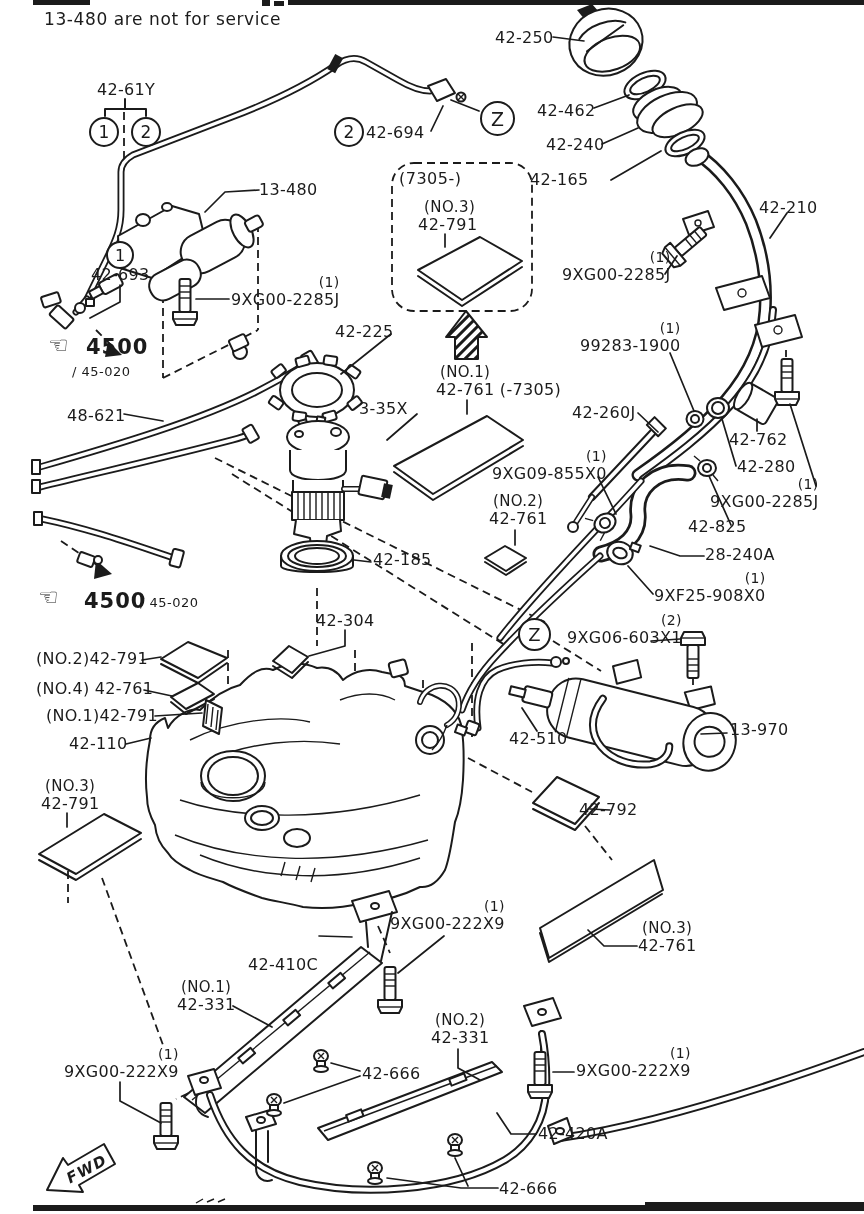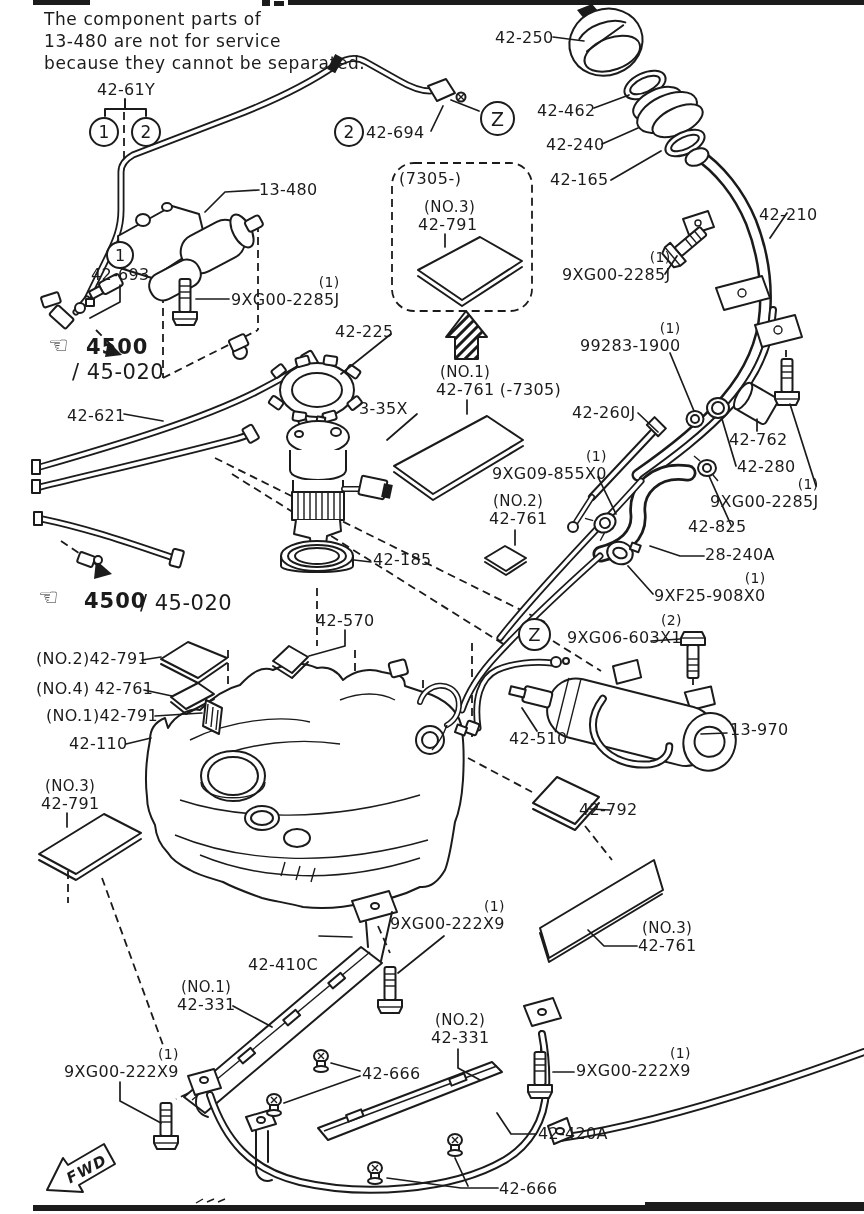--- a/index.html
+++ b/index.html
@@ -11,21 +11,21 @@
   .lbl{position:absolute;white-space:nowrap;font-size:16px;letter-spacing:0.3px;line-height:17px;}
   .lbl .t{display:inline-block;}
   .lbl .no{position:absolute;bottom:100%;left:4px;margin-bottom:0px;font-size:15px;}
   .lbl .qty{position:absolute;bottom:100%;right:0;margin-bottom:0px;font-size:14px;}
   .callout{position:absolute;border:2.3px solid #1b1b1b;border-radius:50%;
            display:flex;align-items:center;justify-content:center;
            font-size:17px;background:#fff;box-sizing:border-box;}
   .refbox-title{position:absolute;font-size:16px;letter-spacing:0.5px;}
   .hand{position:absolute;font-size:23px;line-height:23px;}
   .big45{position:absolute;font-size:21px;font-weight:bold;letter-spacing:1px;line-height:22px;}
-  .small45{position:absolute;font-size:21px;letter-spacing:0.5px;line-height:18px;}
+  .small45{position:absolute;font-size:13px;letter-spacing:0.5px;line-height:18px;}
   .fwd-text{position:absolute;left:58px;top:1160px;width:58px;text-align:center;
             font-size:15px;font-weight:bold;font-style:italic;letter-spacing:1.5px;
             transform:rotate(-28deg);}
   
   .ln{fill:none;stroke:#1b1b1b;stroke-width:2;stroke-linecap:round;stroke-linejoin:round;}
   .thin{fill:none;stroke:#1b1b1b;stroke-width:1.4;}
   .fw{fill:#ffffff;stroke:#1b1b1b;stroke-width:2;stroke-linejoin:round;}
   .blk{fill:#1b1b1b;stroke:none;}
   .dsh{fill:none;stroke:#1b1b1b;stroke-width:1.8;stroke-dasharray:8 5;}
   .ldr{fill:none;stroke:#1b1b1b;stroke-width:1.7;stroke-linecap:round;stroke-linejoin:round;}
@@ -379,23 +379,21 @@
     M537,731 L522,708 M727,733 L701,734 M610,810 L590,809
     M637,946 L604,946 L588,930 M319,936 L352,937 M444,936 L398,973
     M233,1006 L272,1027 M120,1082 V1101 L161,1123
     M360,1071 L331,1063 M360,1076 L284,1103
     M458,1049 V1068 L480,1080 M574,1072 L553,1072
     M536,1134 L511,1134 L497,1113
     M498,1188 L461,1188 L387,1178 M468,1186 L455,1158"></path>
 </svg>
 
 <div class="note">
-  <div>The component parts of</div>
   <div>13-480 are not for service</div>
-  <div>because they cannot be separated.</div>
 </div>
 
 <div class="callout" style="left:89px;top:117px;width:30px;height:30px">1</div>
 <div class="callout" style="left:131px;top:117px;width:30px;height:30px">2</div>
 <div class="callout" style="left:334px;top:117px;width:30px;height:30px">2</div>
 <div class="callout" style="left:106px;top:241px;width:28px;height:28px;font-size:16px">1</div>
 <div class="callout" style="left:480px;top:101px;width:35px;height:35px;font-size:19px">Z</div>
 <div class="callout" style="left:518px;top:618px;width:33px;height:33px;font-size:18px">Z</div>
 
 <div class="refbox-title" style="left:399px;top:169px">(7305-)</div>
@@ -409,43 +407,43 @@
 <span class="big45" style="left:84px;top:590px">4500</span>
 <span class="small45" style="left:140px;top:594px">/ 45-020</span>
 
 <div class="fwd-text">FWD</div>
 
 <div class="lbl" style="left:97px;top:81px"><span class="t">42-61Y</span></div>
 <div class="lbl" style="left:366px;top:124px"><span class="t">42-694</span></div>
 <div class="lbl" style="left:495px;top:29px"><span class="t">42-250</span></div>
 <div class="lbl" style="left:537px;top:102px"><span class="t">42-462</span></div>
 <div class="lbl" style="left:546px;top:136px"><span class="t">42-240</span></div>
-<div class="lbl" style="left:550px;top:171px"><span class="t">42-165</span></div>
-<div class="lbl" style="left:759px;top:206px"><span class="t">42-210</span></div>
+<div class="lbl" style="left:530px;top:171px"><span class="t">42-165</span></div>
+<div class="lbl" style="left:759px;top:199px"><span class="t">42-210</span></div>
 <div class="lbl" style="left:259px;top:181px"><span class="t">13-480</span></div>
 <div class="lbl" style="left:91px;top:266px"><span class="t">42-693</span></div>
 <div class="lbl" style="left:231px;top:291px"><span class="qty">(1)</span><span class="t">9XG00-2285J</span></div>
-<div class="lbl" style="left:67px;top:407px"><span class="t">42-621</span></div>
+<div class="lbl" style="left:67px;top:407px"><span class="t">48-621</span></div>
 <div class="lbl" style="left:335px;top:323px"><span class="t">42-225</span></div>
 <div class="lbl" style="left:359px;top:400px"><span class="t">3-35X</span></div>
 <div class="lbl" style="left:373px;top:551px"><span class="t">42-185</span></div>
 <div class="lbl" style="left:436px;top:381px"><span class="no">(NO.1)</span><span class="t">42-761 (-7305)</span></div>
 <div class="lbl" style="left:562px;top:266px"><span class="qty">(1)</span><span class="t">9XG00-2285J</span></div>
 <div class="lbl" style="left:580px;top:337px"><span class="qty">(1)</span><span class="t">99283-1900</span></div>
 <div class="lbl" style="left:572px;top:404px"><span class="t">42-260J</span></div>
 <div class="lbl" style="left:729px;top:431px"><span class="t">42-762</span></div>
 <div class="lbl" style="left:737px;top:458px"><span class="t">42-280</span></div>
 <div class="lbl" style="left:710px;top:493px"><span class="qty">(1)</span><span class="t">9XG00-2285J</span></div>
 <div class="lbl" style="left:492px;top:465px"><span class="qty">(1)</span><span class="t">9XG09-855X0</span></div>
 <div class="lbl" style="left:489px;top:510px"><span class="no">(NO.2)</span><span class="t">42-761</span></div>
 <div class="lbl" style="left:688px;top:518px"><span class="t">42-825</span></div>
 <div class="lbl" style="left:705px;top:546px"><span class="t">28-240A</span></div>
 <div class="lbl" style="left:654px;top:587px"><span class="qty">(1)</span><span class="t">9XF25-908X0</span></div>
 <div class="lbl" style="left:567px;top:629px"><span class="qty">(2)</span><span class="t">9XG06-603X1</span></div>
-<div class="lbl" style="left:316px;top:612px"><span class="t">42-570</span></div>
+<div class="lbl" style="left:316px;top:612px"><span class="t">42-304</span></div>
 <div class="lbl" style="left:36px;top:650px"><span class="t">(NO.2)42-791</span></div>
 <div class="lbl" style="left:36px;top:680px"><span class="t">(NO.4) 42-761</span></div>
 <div class="lbl" style="left:46px;top:707px"><span class="t">(NO.1)42-791</span></div>
 <div class="lbl" style="left:69px;top:735px"><span class="t">42-110</span></div>
 <div class="lbl" style="left:41px;top:795px"><span class="no">(NO.3)</span><span class="t">42-791</span></div>
 <div class="lbl" style="left:509px;top:730px"><span class="t">42-510</span></div>
 <div class="lbl" style="left:730px;top:721px"><span class="t">13-970</span></div>
 <div class="lbl" style="left:579px;top:801px"><span class="t">42-792</span></div>
 <div class="lbl" style="left:638px;top:937px"><span class="no">(NO.3)</span><span class="t">42-761</span></div>
 <div class="lbl" style="left:248px;top:956px"><span class="t">42-410C</span></div>

